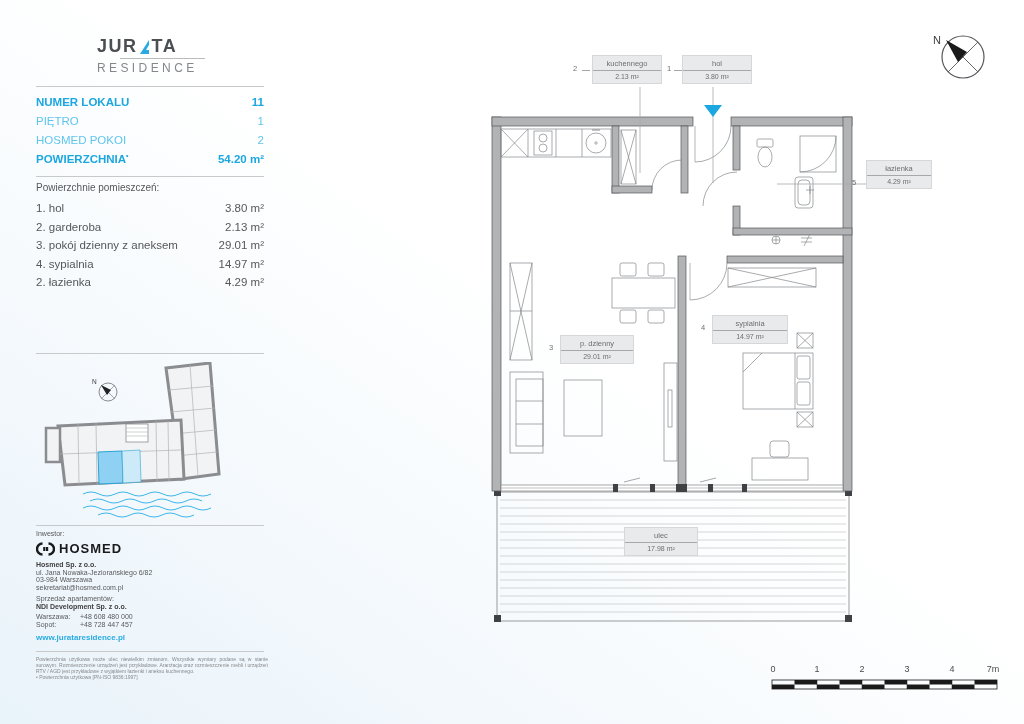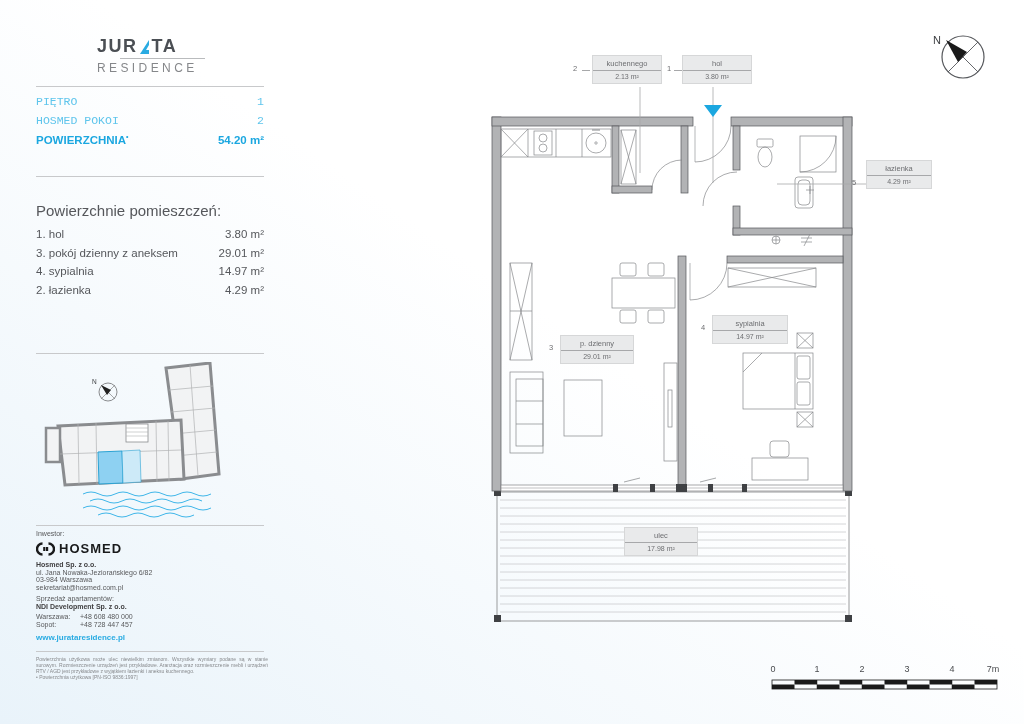--- a/index.html
+++ b/index.html
@@ -10,24 +10,24 @@
   .rule{position:absolute;height:1px;background:#c8c9cb;}
   
   .logo-top{display:flex;align-items:flex-end;font-size:18px;font-weight:700;
             letter-spacing:1.5px;color:#4b4f54;line-height:1;}
   .sail{display:inline-block;margin:0 1px 0 1px;}
   .logo-underline{position:absolute;height:1px;background:#b9bbbd;}
   .logo-bottom{font-size:12px;letter-spacing:3.4px;color:#85878a;line-height:1;}
   
   .sumrow{display:flex;justify-content:space-between;align-items:center;height:19px;font-size:11.5px;}
   .sumrow.bold{font-weight:700;color:#1ba7e0;}
-  .sumrow.light{color:#5fc5ec;font-family:Liberation Mono, monospace;}
+  .sumrow.light{color:#5fc5ec;}
   .sumrow sup{font-size:7px;}
   
-  .roomhead{font-size:15px;color:#55575b;margin-top:20px;}
+  .roomhead{font-size:10px;color:#55575b;}
   .roomrow{display:flex;justify-content:space-between;height:18.5px;align-items:center;font-size:11.5px;color:#55575b;}
   
   .tiny{font-size:7px;line-height:7.6px;color:#58595b;}
   .tiny b{color:#414042;}
   .hosmed{display:flex;align-items:center;gap:4px;font-size:13px;font-weight:700;
           letter-spacing:1px;color:#191a1b;}
   .phones{display:grid;grid-template-columns:44px auto;font-size:7px;line-height:8px;color:#58595b;}
   .site{font-size:8px;font-weight:700;color:#29abe2;}
   .legal{font-size:5px;line-height:6px;color:#87898c;text-align:justify;}
   
@@ -231,20 +231,24 @@
       </svg>
       <span>TA</span>
     </div>
   </div>
   <div class="logo-underline" style="left:120px;top:58px;width:85px"></div>
   <div class="abs logo-bottom" style="left:97px;top:62px">RESIDENCE</div>
 
   <div class="rule" style="left:36px;top:86px;width:228px"></div>
 
   <div class="abs" style="left:36px;top:92px;width:228px">
+    <div class="sumrow bold">
+      <span>NUMER LOKALU</span>
+      <span>11</span>
+    </div>
     <div class="sumrow light">
       <span>PIĘTRO</span>
       <span>1</span>
     </div>
     <div class="sumrow light">
       <span>HOSMED POKOI</span>
       <span>2</span>
     </div>
     <div class="sumrow bold">
       <span><span>POWIERZCHNIA</span><sup>•</sup></span>
@@ -252,20 +256,24 @@
     </div>
   </div>
 
   <div class="rule" style="left:36px;top:176px;width:228px"></div>
 
   <div class="abs" style="left:36px;top:182px;width:228px">
     <div class="roomhead" style="margin-bottom:6px">Powierzchnie pomieszczeń:</div>
     <div class="roomrow">
       <span>1. hol</span>
       <span>3.80 m²</span>
+    </div>
+    <div class="roomrow">
+      <span>2. garderoba</span>
+      <span>2.13 m²</span>
     </div>
     <div class="roomrow">
       <span>3. pokój dzienny z aneksem</span>
       <span>29.01 m²</span>
     </div>
     <div class="roomrow">
       <span>4. sypialnia</span>
       <span>14.97 m²</span>
     </div>
     <div class="roomrow">

